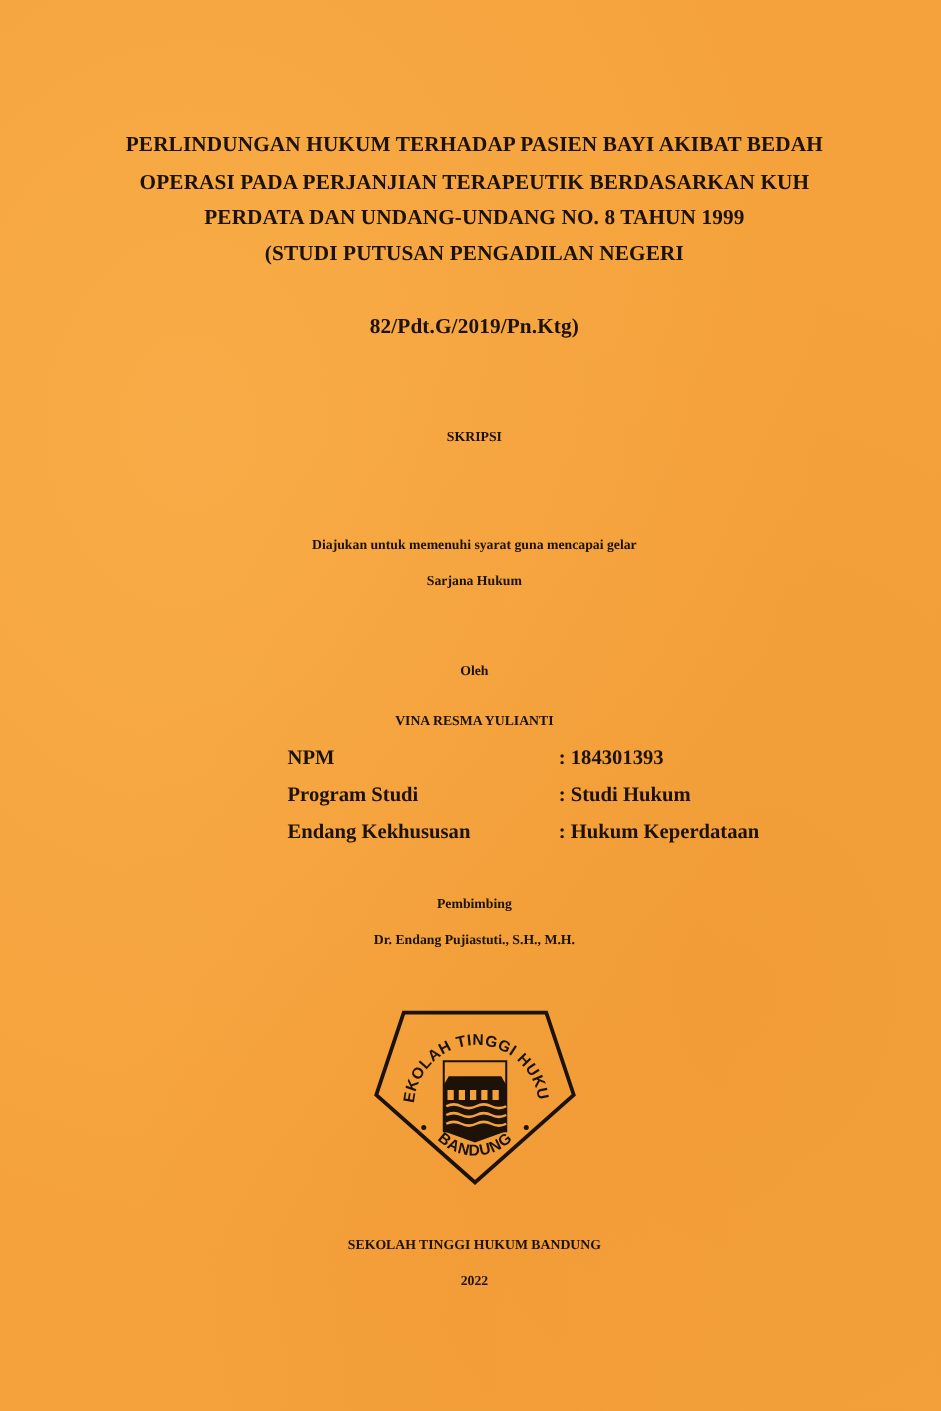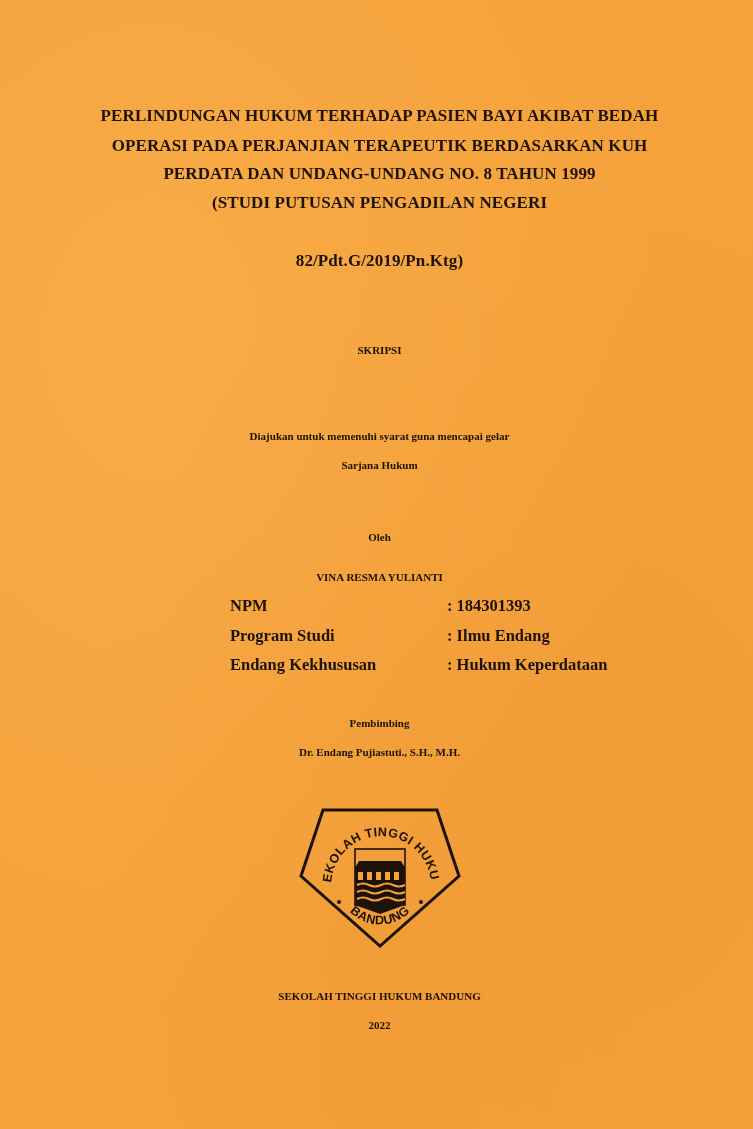--- a/index.html
+++ b/index.html
@@ -44,21 +44,21 @@
   <div class="line" style="top:455px">Sarjana Hukum</div>
 
   <div class="line" style="top:567px">VINA RESMA YULIANTI</div>
 
   <div class="info-row" style="top:596px">
     <span class="info-label">NPM</span>
     <span class="info-value">: 184301393</span>
   </div>
   <div class="info-row" style="top:626px">
     <span class="info-label">Program Studi</span>
-    <span class="info-value">: Ilmu Endang</span>
+    <span class="info-value">: Studi Hukum</span>
   </div>
   <div class="info-row" style="top:655px">
     <span class="info-label">Endang Kekhususan</span>
     <span class="info-value">: Hukum Keperdataan</span>
   </div>
 
   <div class="line" style="top:713px">Pembimbing</div>
   <div class="line" style="top:742px">Dr. Endang Pujiastuti., S.H., M.H.</div>
 
   <div class="logo">

